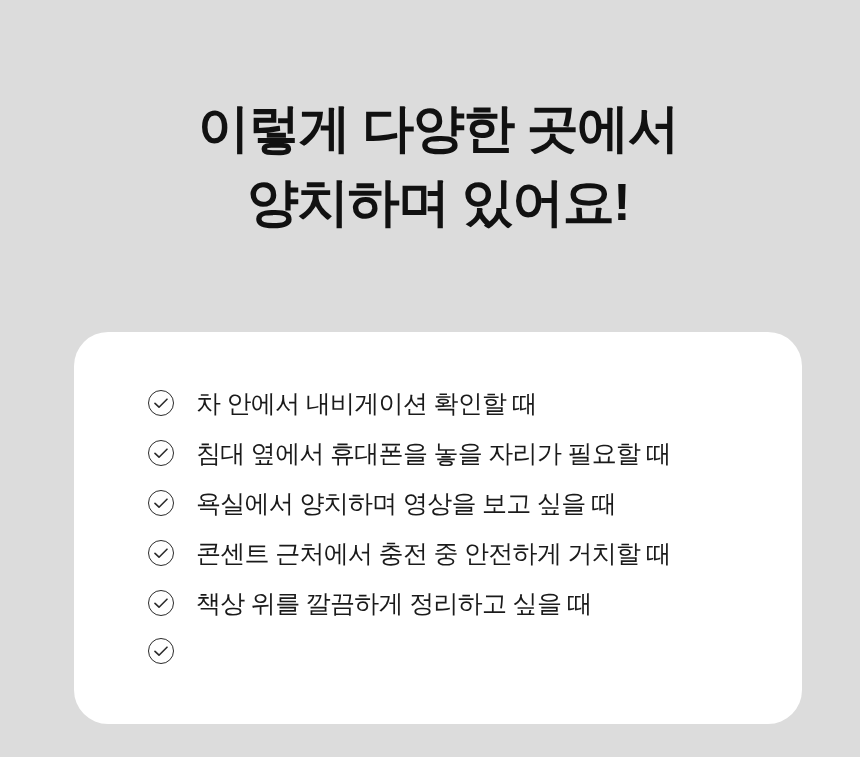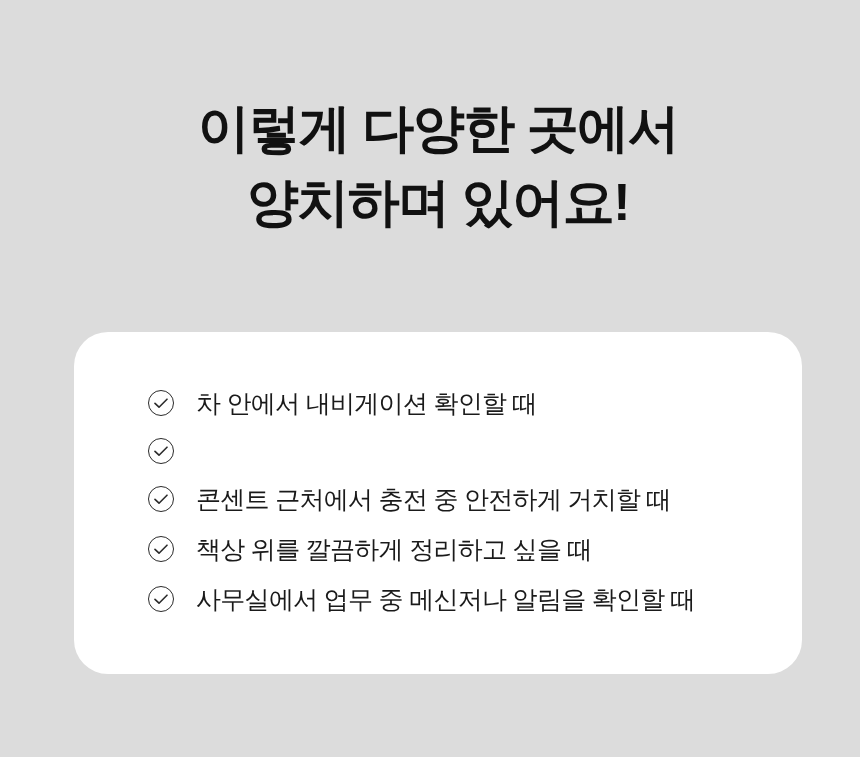--- a/index.html
+++ b/index.html
@@ -95,22 +95,31 @@
       </span>
       <span class="item-label">차 안에서 내비게이션 확인할 때</span>
     </div>
 
     <div class="list-item">
       <span class="check-icon">
         <svg width="14" height="11" viewBox="0 0 14 11" fill="none" aria-hidden="true">
           <path d="M1 5.4 L5 9.2 L13 1.2" stroke="#2b2b2b" stroke-width="1.6" stroke-linecap="round" stroke-linejoin="round"></path>
         </svg>
       </span>
+      <span class="item-label">침대 옆에서 휴대폰을 놓을 자리가 필요할 때</span>
     </div>
 
+    <div class="list-item">
+      <span class="check-icon">
+        <svg width="14" height="11" viewBox="0 0 14 11" fill="none" aria-hidden="true">
+          <path d="M1 5.4 L5 9.2 L13 1.2" stroke="#2b2b2b" stroke-width="1.6" stroke-linecap="round" stroke-linejoin="round"></path>
+        </svg>
+      </span>
+      <span class="item-label">욕실에서 양치하며 영상을 보고 싶을 때</span>
+    </div>
 
     <div class="list-item">
       <span class="check-icon">
         <svg width="14" height="11" viewBox="0 0 14 11" fill="none" aria-hidden="true">
           <path d="M1 5.4 L5 9.2 L13 1.2" stroke="#2b2b2b" stroke-width="1.6" stroke-linecap="round" stroke-linejoin="round"></path>
         </svg>
       </span>
       <span class="item-label">콘센트 근처에서 충전 중 안전하게 거치할 때</span>
     </div>
 
@@ -122,17 +131,16 @@
       </span>
       <span class="item-label">책상 위를 깔끔하게 정리하고 싶을 때</span>
     </div>
 
     <div class="list-item">
       <span class="check-icon">
         <svg width="14" height="11" viewBox="0 0 14 11" fill="none" aria-hidden="true">
           <path d="M1 5.4 L5 9.2 L13 1.2" stroke="#2b2b2b" stroke-width="1.6" stroke-linecap="round" stroke-linejoin="round"></path>
         </svg>
       </span>
-      <span class="item-label">사무실에서 업무 중 메신저나 알림을 확인할 때</span>
     </div>
 
   </div>
 </div>
 
 </body></html>

